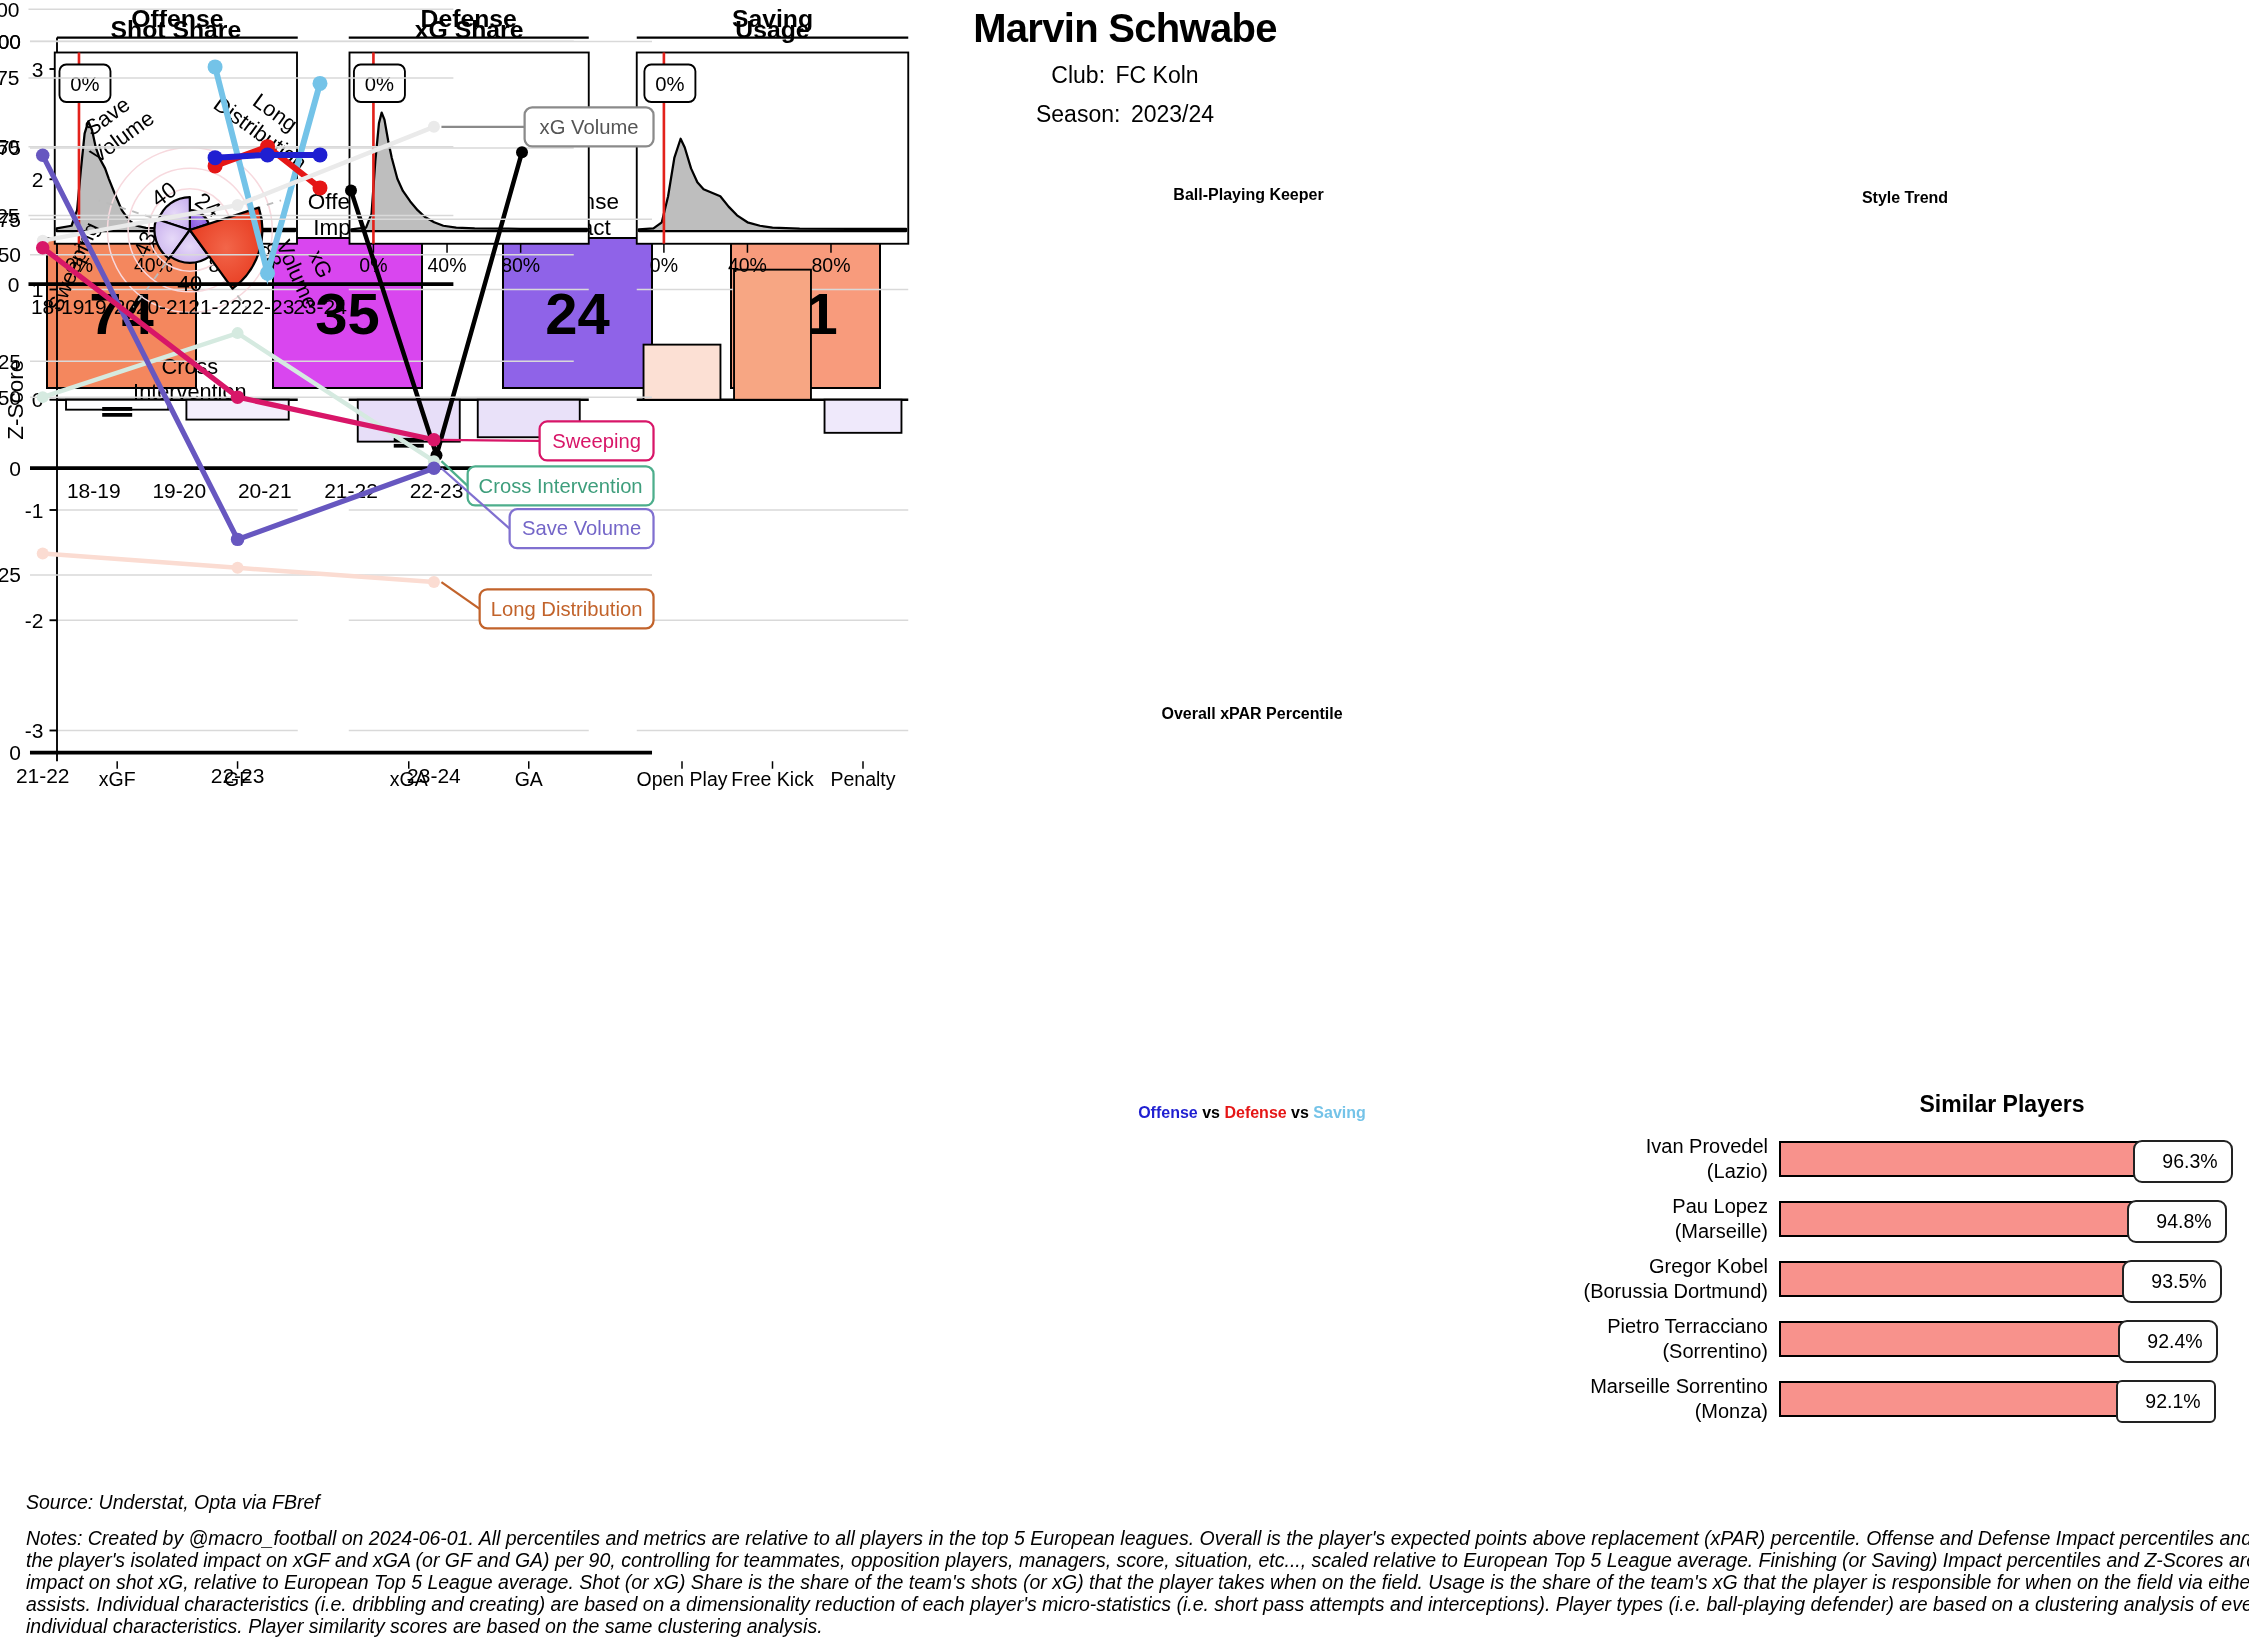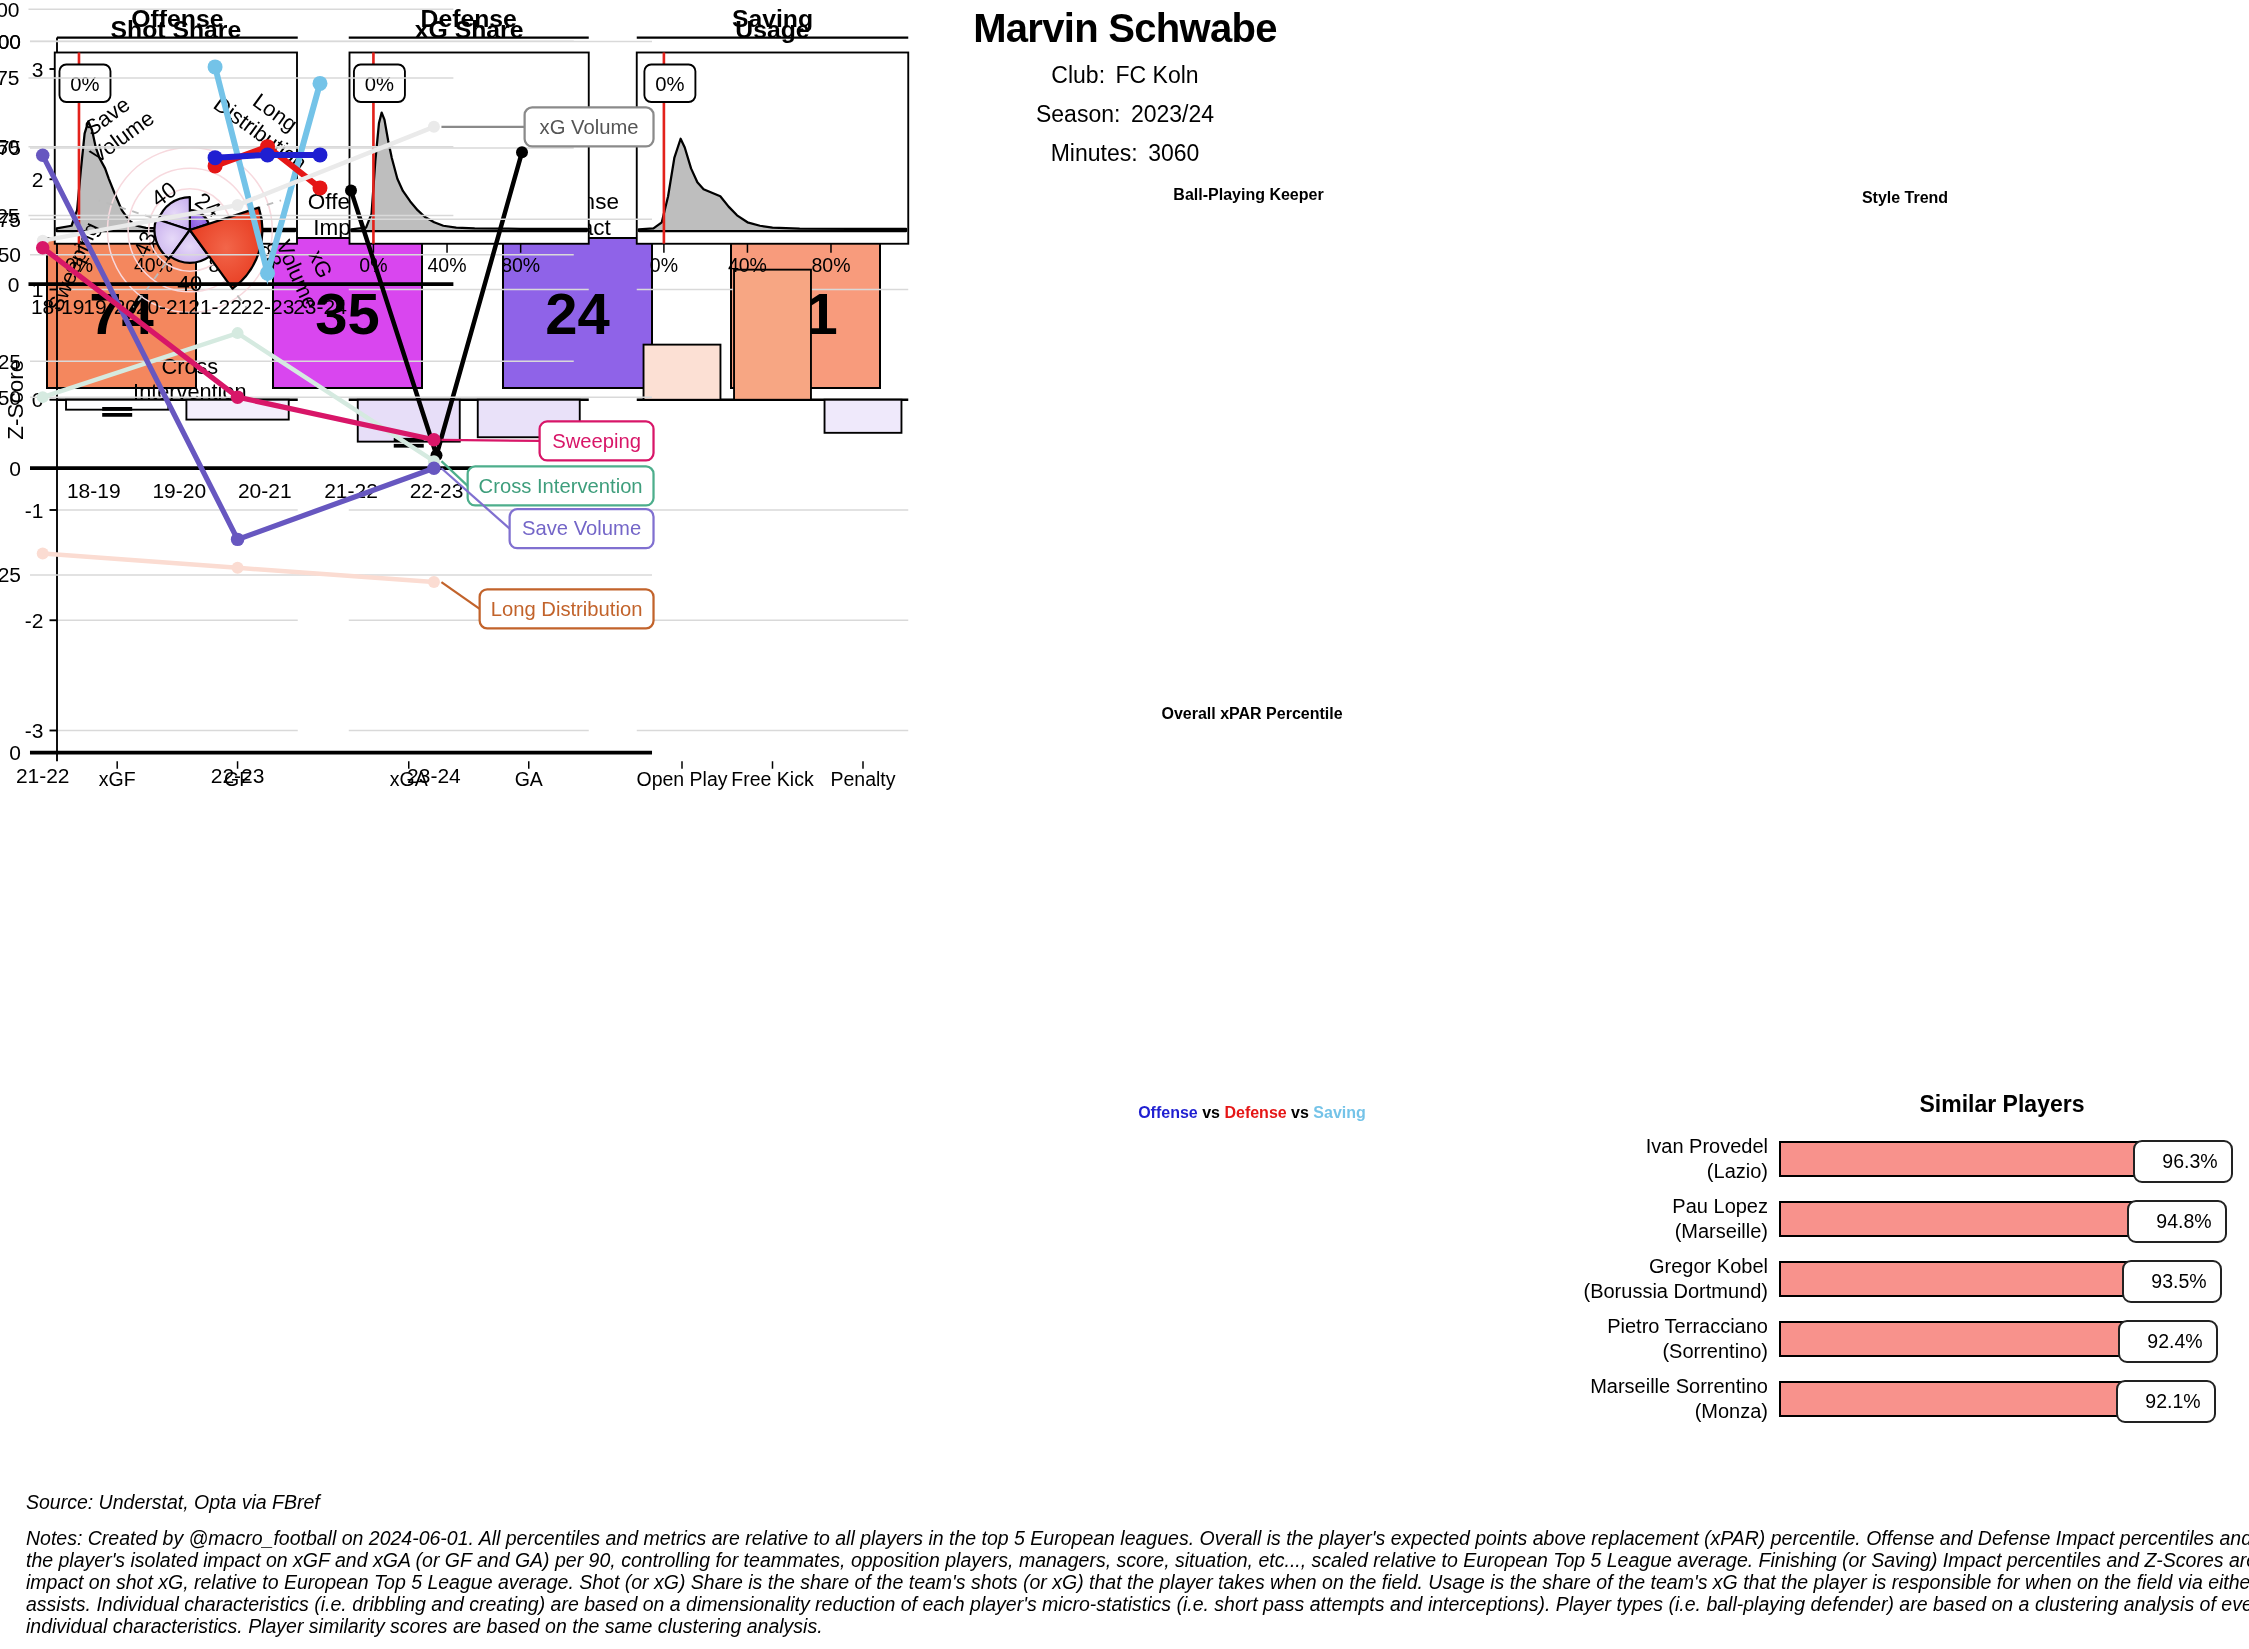--- a/index.html
+++ b/index.html
@@ -30,23 +30,20 @@
 
 <div class="page">
 
   <div class="abs ctr" style="left:675px;top:6px;width:900px;">
     <div class="page-title">Marvin Schwabe</div>
     <div class="meta-row" style="margin-top:10.5px;">
       <span class="lbl">Club:</span><span>FC Koln</span>
     </div>
     <div class="meta-row" style="margin-top:12px;">
       <span class="lbl">Season:</span><span>2023/24</span>
-    </div>
-    <div class="meta-row" style="margin-top:12px;">
-      <span class="lbl">Minutes:</span><span>3060</span>
     </div>
   </div>
 
   <div id="scores">
       <div class="abs ctr score-label bold" style="left: 46px; top: 189px; width: 150px;">Overall</div>
       <div class="abs score-box" style="left: 46px; top: 237px; width: 147px; height: 148px; background: rgb(244, 135, 94);">
         <span>74</span>
       </div>
       <div class="abs ctr score-label" style="left: 272px; top: 189px; width: 150px;">Offense Impact</div>
       <div class="abs score-box" style="left: 272px; top: 237px; width: 147px; height: 148px; background: #d946ef;">
@@ -378,21 +375,21 @@
       </div>
       <div class="sim-bar" style="left: 1779px; top: 1321px; width: 369px;"></div>
       <div class="sim-badge" style="left: 2118px; top: 1320px;">
         <span>92.4%</span>
       </div>
       <div class="abs sim-name" style="left: 1500px; top: 1374px; width: 268px;">
         <div>Marseille Sorrentino</div>
         <div>(Monza)</div>
       </div>
       <div class="sim-bar" style="left: 1779px; top: 1381px; width: 367px;"></div>
-      <div class="sim-badge" style="left: 2116px; top: 1380px;">
+      <div class="sim-badge" style="left: 2116px; top: 1380px; border-radius: 6px;">
         <span>92.1%</span>
       </div>
     </div>
 
   <div class="abs notes" style="left:26px;top:1491px;">Source: Understat, Opta via FBref</div>
   <div id="notes" class="abs" style="left:26px;top:1527px;">
       <div class="notes">Notes: Created by @macro_football on 2024-06-01. All percentiles and metrics are relative to all players in the top 5 European leagues. Overall is the player's expected points above replacement (xPAR) percentile. Offense and Defense Impact percentiles and Z-Scores are</div>
       <div class="notes">the player's isolated impact on xGF and xGA (or GF and GA) per 90, controlling for teammates, opposition players, managers, score, situation, etc..., scaled relative to European Top 5 League average. Finishing (or Saving) Impact percentiles and Z-Scores are the player's</div>
       <div class="notes">impact on shot xG, relative to European Top 5 League average. Shot (or xG) Share is the share of the team's shots (or xG) that the player takes when on the field. Usage is the share of the team's xG that the player is responsible for when on the field via either shots or shot</div>
       <div class="notes">assists. Individual characteristics (i.e. dribbling and creating) are based on a dimensionality reduction of each player's micro-statistics (i.e. short pass attempts and interceptions). Player types (i.e. ball-playing defender) are based on a clustering analysis of every player's</div>

